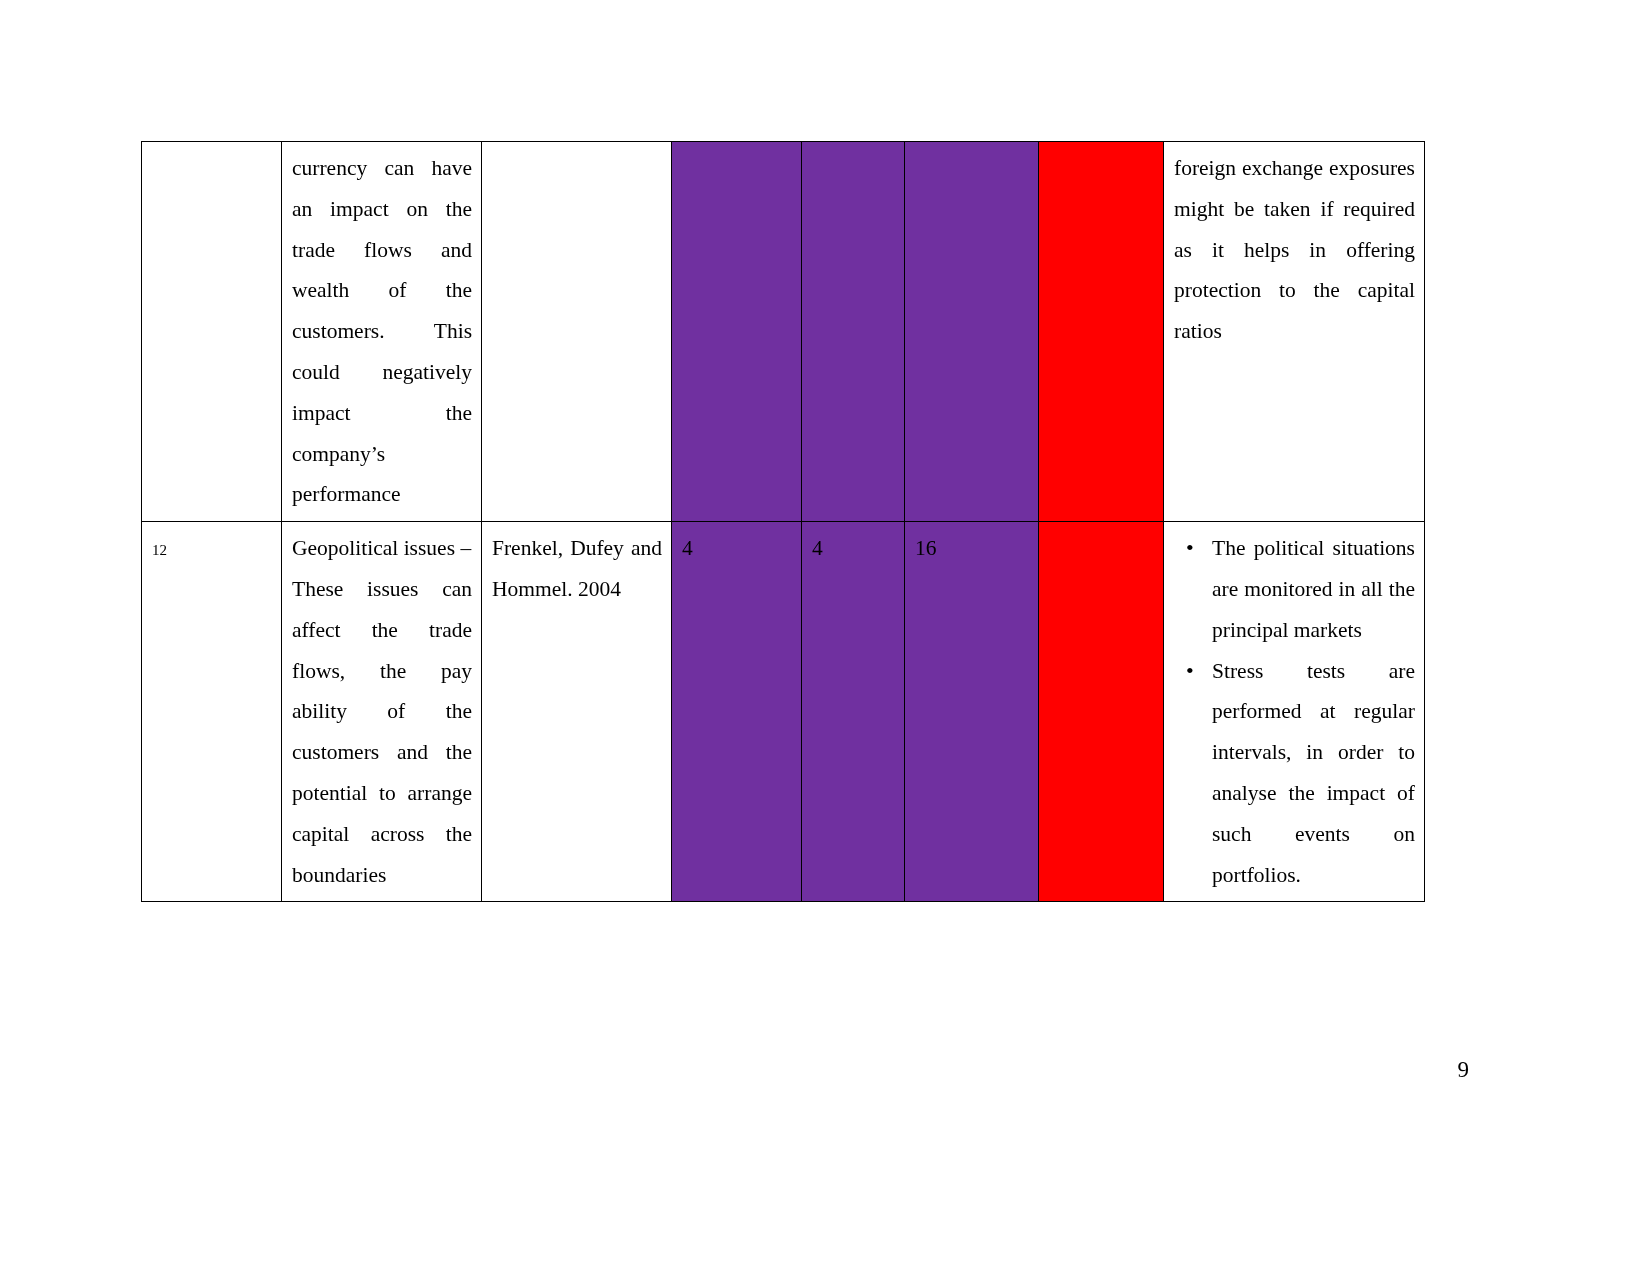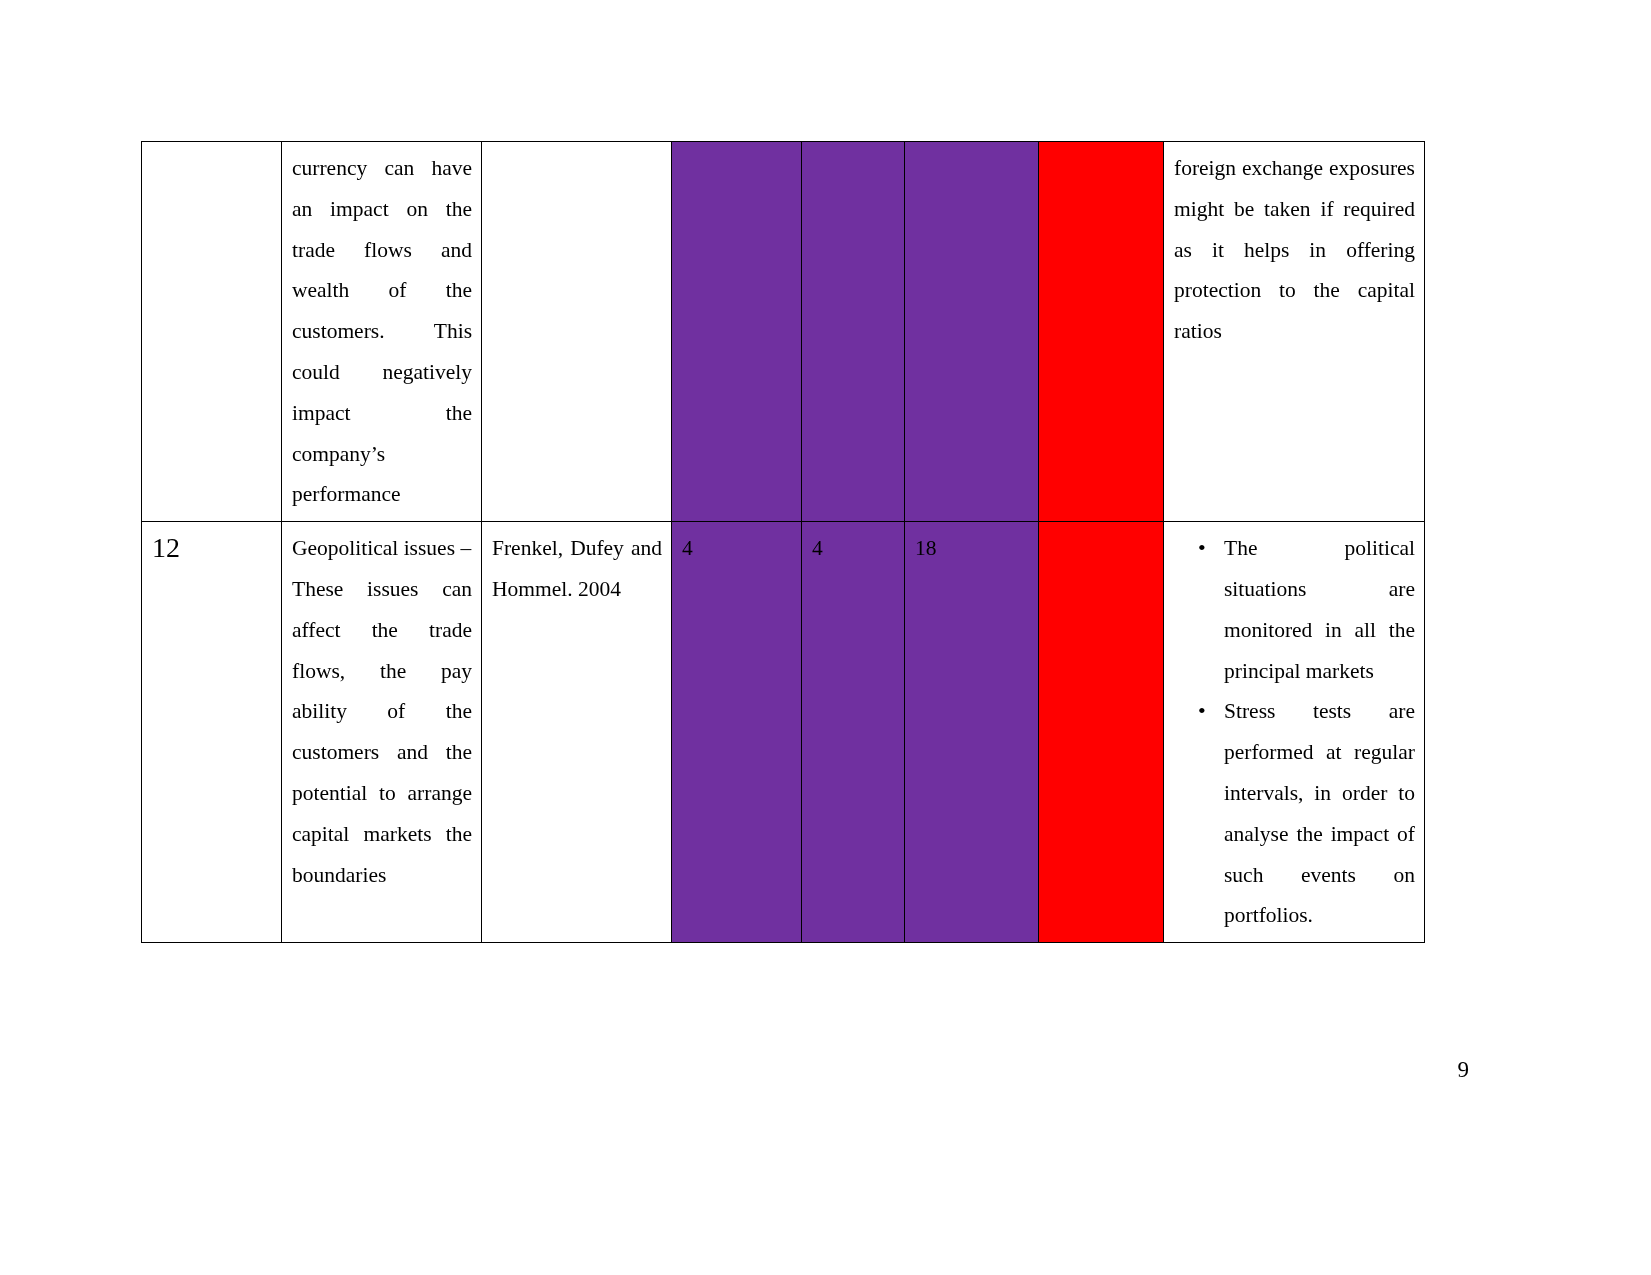--- a/index.html
+++ b/index.html
@@ -71,40 +71,40 @@
   
   ul.bullets {
     margin: 0;
     padding: 0 0 0 34px;
     list-style: none;
   }
   ul.bullets li {
     position: relative;
     text-align: justify;
     text-align-last: left;
-    margin: 0 0 0 16px;
+    margin: 0 0 0 4px;
     padding: 0;
   }
   ul.bullets li::before {
     content: "\2022";
     position: absolute;
     left: -26px;
     top: 0;
     font-size: 22px;
     line-height: 40.8px;
   }
   .page-number {
     position: absolute;
     right: 182px;
     top: 1055px;
     font-size: 23px;
     line-height: 30px;
     text-align: right;
   }
-  .num-text { font-size: 28px; }
+  .num-text { font-size: 15px; }
 </style>
 </head>
 <body>
 
 <div class="page">
 
   <table class="risk-table">
     <colgroup>
       <col class="c-no">
       <col class="c-desc">
@@ -142,33 +142,33 @@
           <span class="cell-text just-block">foreign exchange exposures might be taken if required as it helps in offering protection to the capital ratios</span>
         </td>
       </tr>
 
       <tr>
         <td class="plain num-cell">
           <span class="num-text">12</span>
         </td>
         <td class="plain">
           <span class="cell-text bold-head just-block">Geopolitical issues –</span>
-          <span class="cell-text just-block last-justify">These issues can affect the trade flows, the pay ability of the customers and the potential to arrange capital markets the boundaries</span>
+          <span class="cell-text just-block last-justify">These issues can affect the trade flows, the pay ability of the customers and the potential to arrange capital across the boundaries</span>
         </td>
         <td class="plain">
           <span class="cell-text just-block">Frenkel, Dufey and Hommel. 2004</span>
         </td>
         <td class="purple">
           <span class="cell-text">4</span>
         </td>
         <td class="purple">
           <span class="cell-text">4</span>
         </td>
         <td class="purple">
-          <span class="cell-text">18</span>
+          <span class="cell-text">16</span>
         </td>
         <td class="red">
           <span class="cell-text"></span>
         </td>
         <td class="plain">
           <ul class="bullets">
             <li>The political situations are monitored in all the principal markets</li>
             <li>Stress tests are performed at regular intervals, in order to analyse the impact of such events on portfolios.</li>
           </ul>
         </td>

